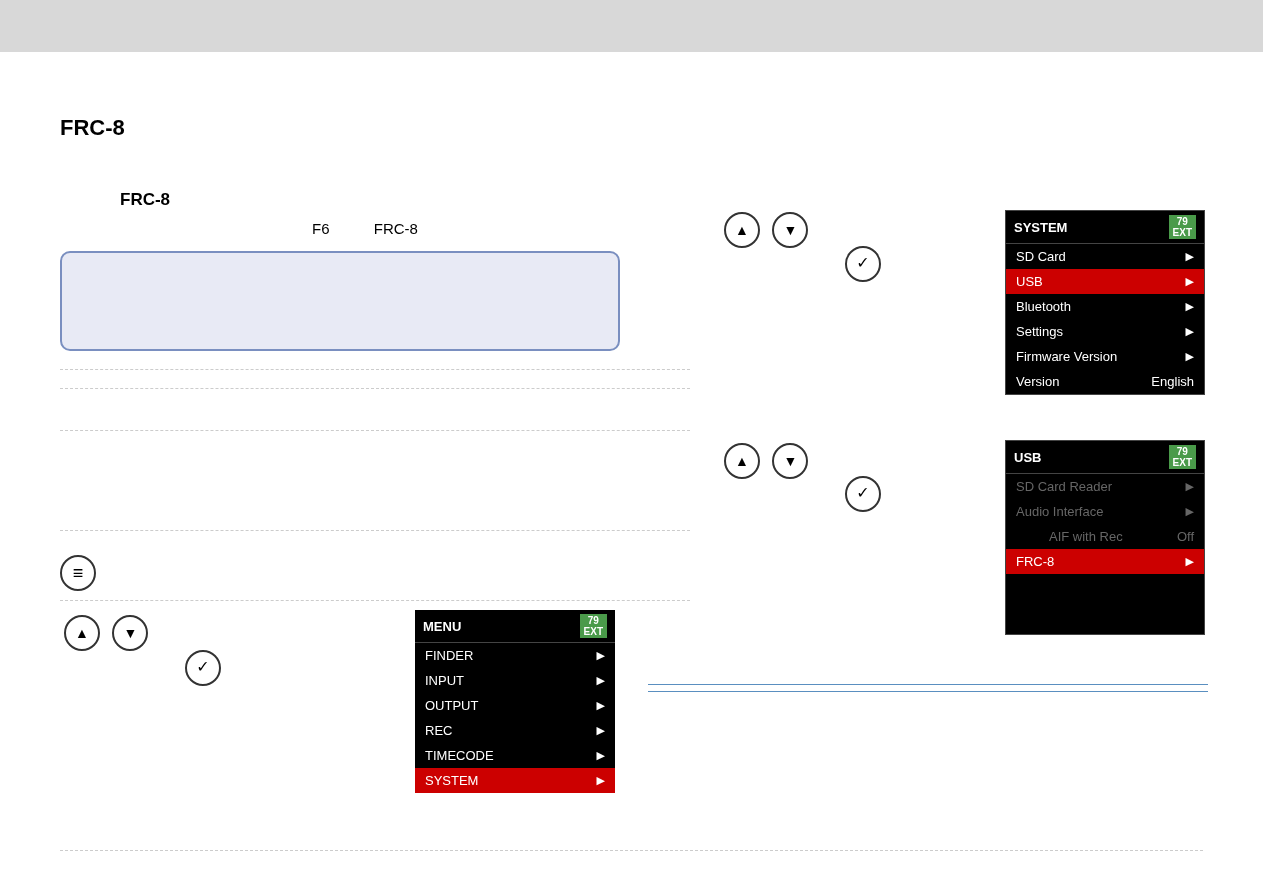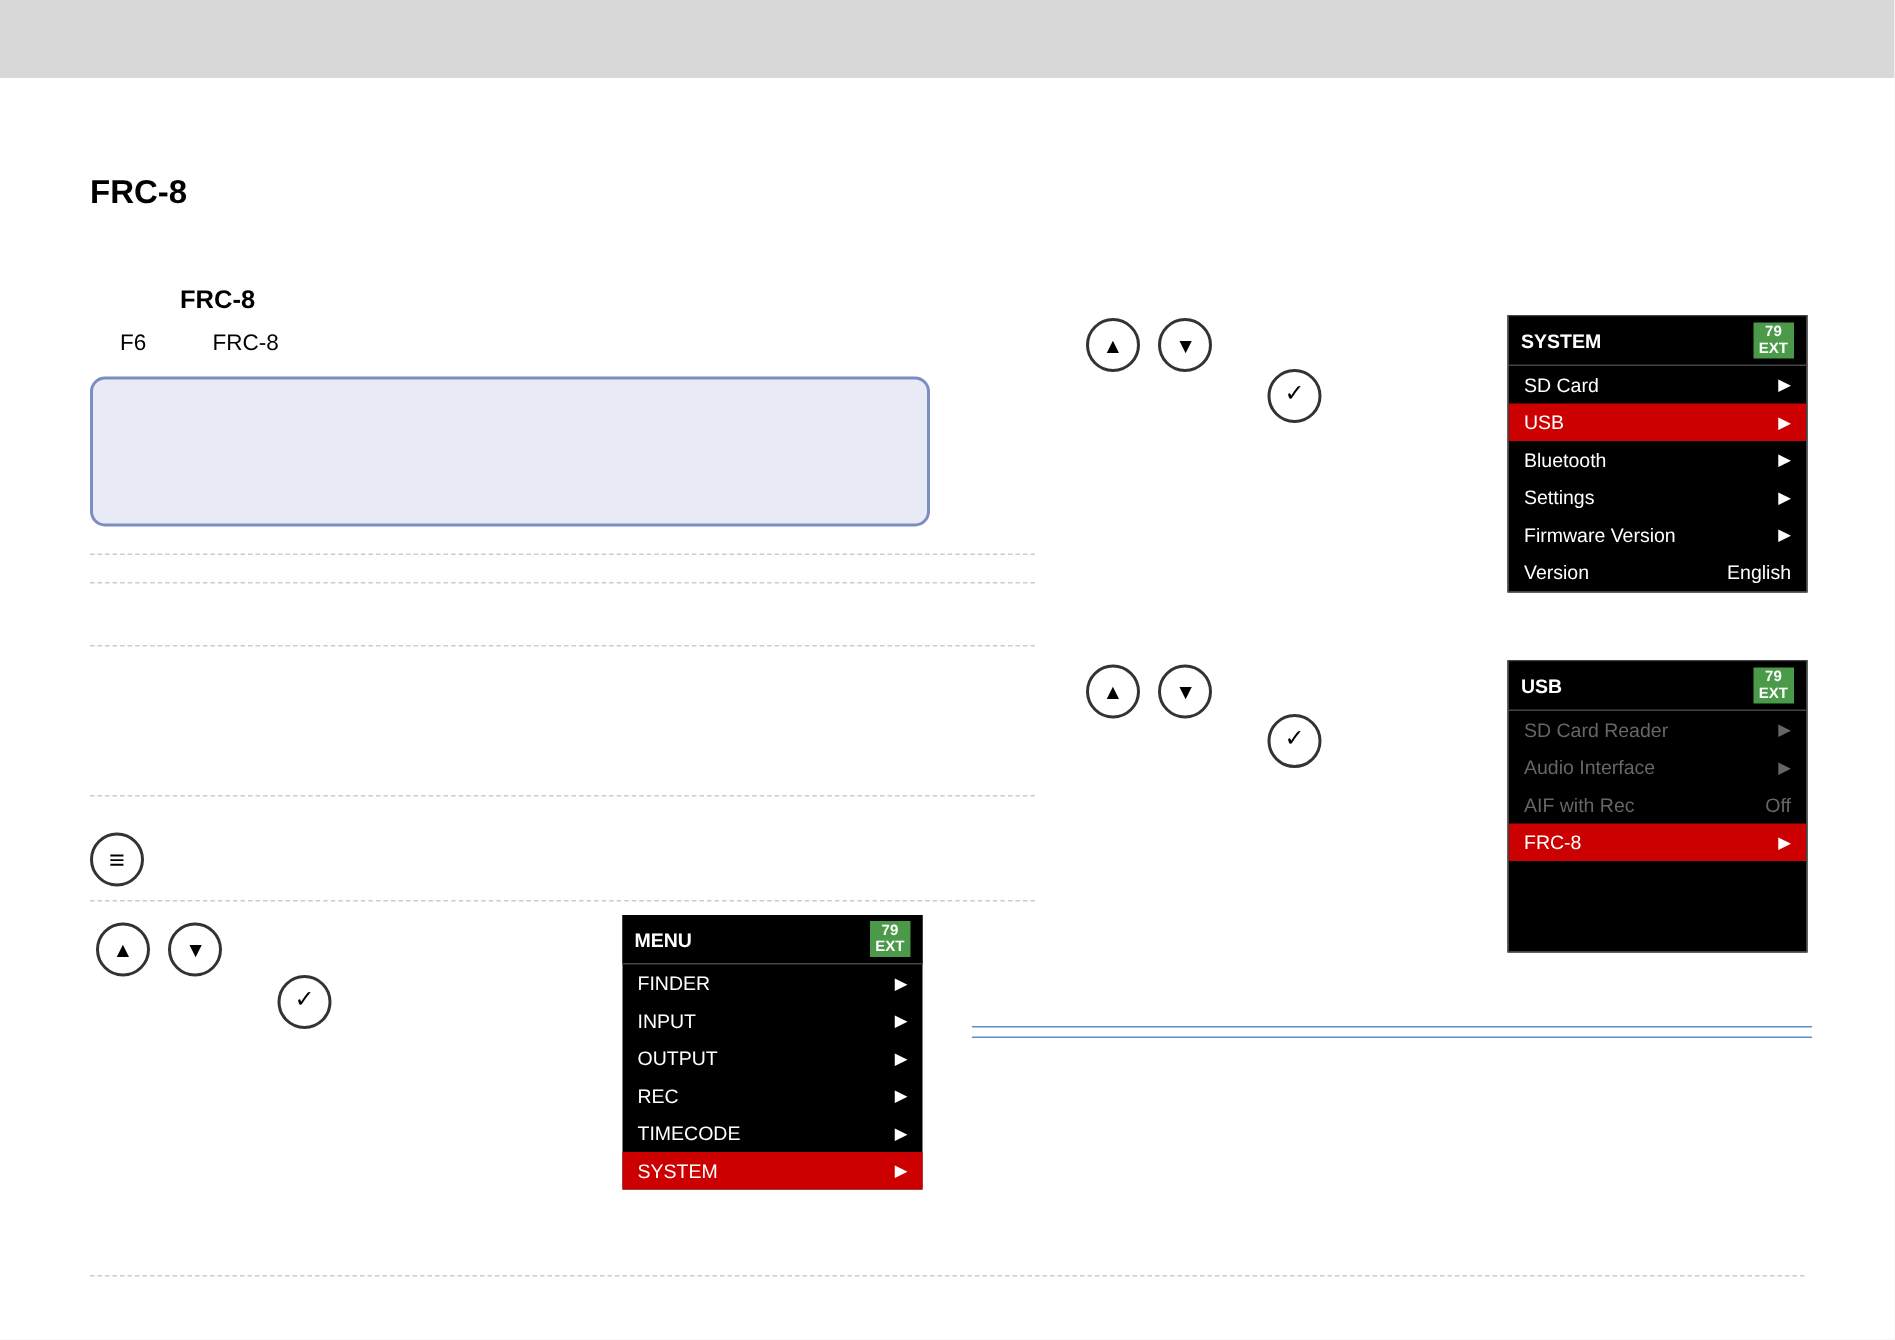--- a/index.html
+++ b/index.html
@@ -43,20 +43,21 @@
       font-size: 17px;
       font-weight: bold;
       margin-bottom: 10px;
       margin-left: 60px;
     }
 
     .device-sub {
       font-size: 15px;
       margin-bottom: 14px;
       margin-left: 20px;
+      text-align: center;
     }
 
     .device-sub span {
       margin-right: 40px;
     }
 
     .text-box {
       width: 560px;
       height: 100px;
       border: 2px solid #7a8fc0;
@@ -350,21 +351,21 @@
       </div>
     </div>
     <div class="menu-item" style="color:#666;">
       <span>SD Card Reader</span>
       <span class="arrow-right" style="color:#666;">▶</span>
     </div>
     <div class="menu-item" style="color:#666;">
       <span>Audio Interface</span>
       <span class="arrow-right" style="color:#666;">▶</span>
     </div>
-    <div class="menu-item" style="color:#666;">
+    <div class="menu-item" style="color:#666;margin-left:33px;">
       <span>AIF with Rec</span>
       <span style="color:#666;text-align:right;">Off</span>
     </div>
     <div class="menu-item highlighted">
       <span>FRC-8</span>
       <span class="arrow-right">▶</span>
     </div>
     <div style="height: 60px; background: #000;"></div>
   </div>
 

